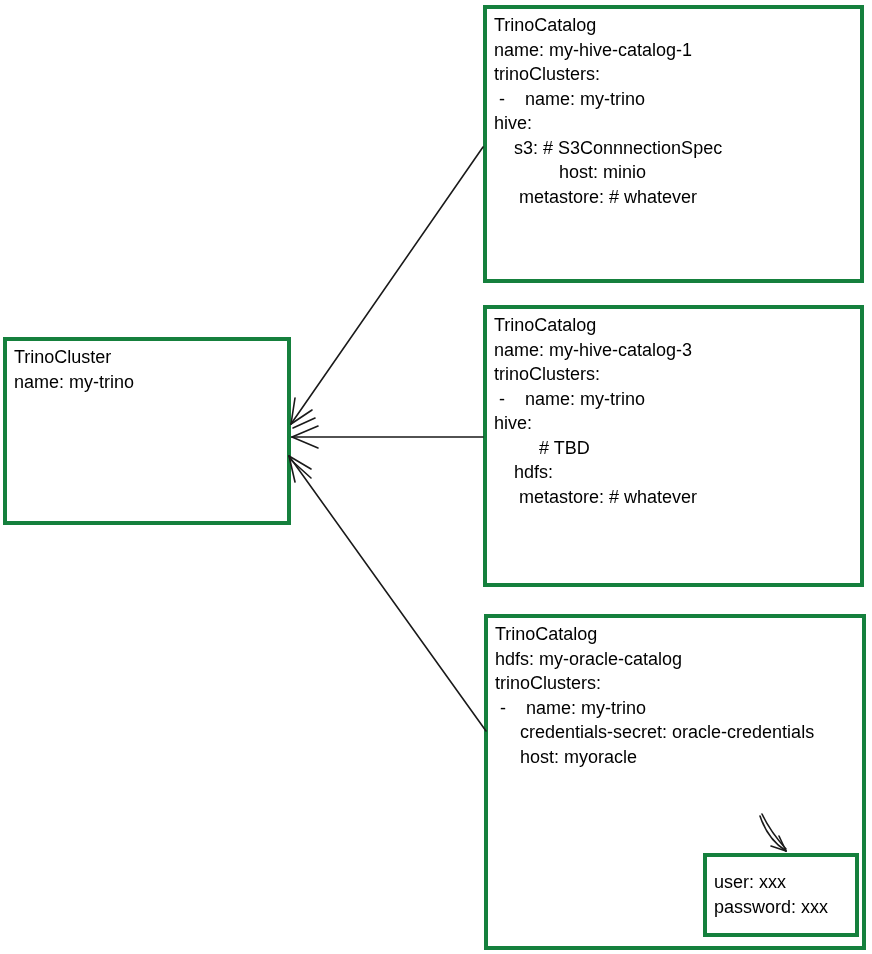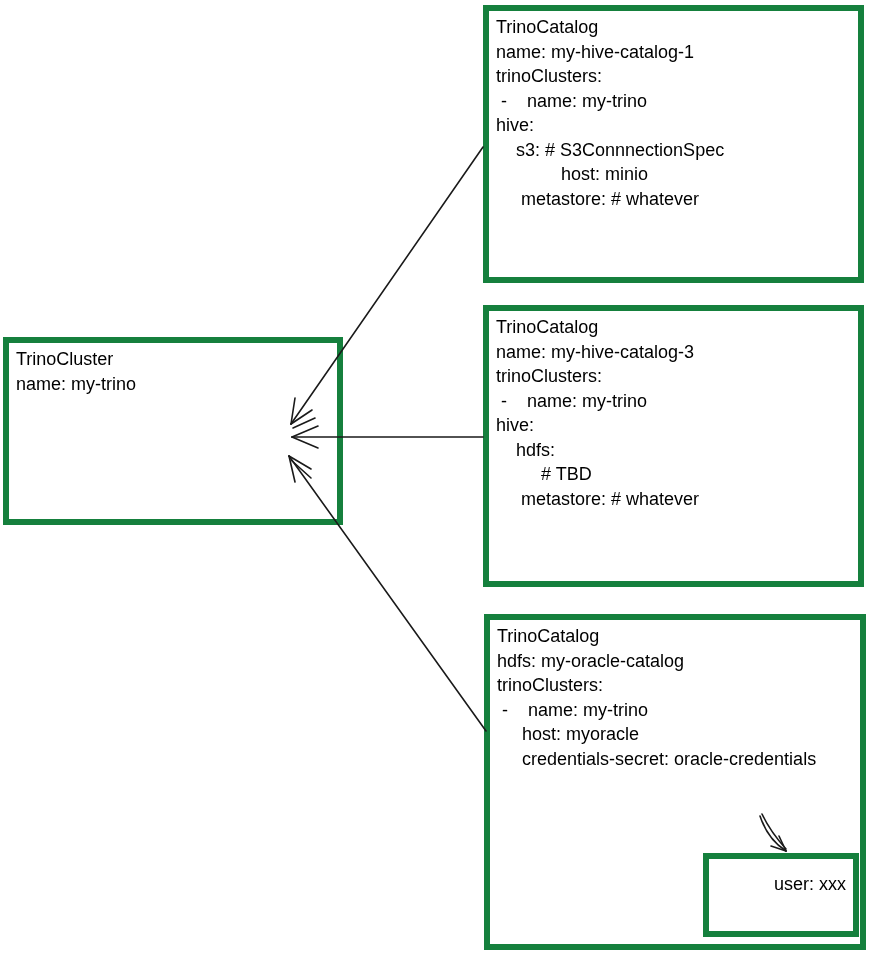--- a/index.html
+++ b/index.html
@@ -8,34 +8,34 @@
     position: relative;
     width: 872px;
     height: 954px;
     background: #ffffff;
     color: #000000;
     font-family: "Liberation Sans", "DejaVu Sans", sans-serif;
     overflow: hidden;
   }
   .box {
     position: absolute;
-    border: 6px solid #15803d;
+    border: 4px solid #15803d;
     background: #ffffff;
     font-size: 18px;
     line-height: 24.5px;
     padding: 4px 7px;
   }
   .yline { white-space: pre; }
-  #cluster-box { left: 3px;   top: 337px; width: 340px; height: 188px; }
+  #cluster-box { left: 3px;   top: 337px; width: 288px; height: 188px; }
   #catalog-1   { left: 483px; top: 5px;   width: 381px; height: 278px; }
   #catalog-2   { left: 483px; top: 305px; width: 381px; height: 282px; }
   #catalog-3   { left: 484px; top: 614px; width: 382px; height: 336px; }
   #secret-box  {
     left: 703px; top: 853px; width: 156px; height: 84px;
-    text-align: right; padding-top: 13px;
+    text-align: left; padding-top: 13px;
   }
   #connectors {
     position: absolute; left: 0; top: 0;
     width: 872px; height: 954px;
     z-index: 10;
     pointer-events: none;
   }
   #connectors path {
     fill: none;
     stroke: #1a1a1a;
@@ -63,36 +63,37 @@
       <div class="yline">             host: minio</div>
       <div class="yline">     metastore: # whatever</div>
     </div>
 
   <div class="box" id="catalog-2">
       <div class="yline">TrinoCatalog</div>
       <div class="yline">name: my-hive-catalog-3</div>
       <div class="yline">trinoClusters:</div>
       <div class="yline"> -    name: my-trino</div>
       <div class="yline">hive:</div>
+      <div class="yline">         # TBD</div>
       <div class="yline">    hdfs:</div>
-      <div class="yline">         # TBD</div>
       <div class="yline">     metastore: # whatever</div>
     </div>
 
   <div class="box" id="catalog-3">
       <div class="yline">TrinoCatalog</div>
       <div class="yline">hdfs: my-oracle-catalog</div>
       <div class="yline">trinoClusters:</div>
       <div class="yline"> -    name: my-trino</div>
+      <div class="yline">     credentials-secret: oracle-credentials</div>
       <div class="yline">     host: myoracle</div>
-      <div class="yline">     credentials-secret: oracle-credentials</div>
     </div>
 
   <div class="box" id="secret-box">
       <div class="yline">user: xxx</div>
+      <div class="yline">password: xxx</div>
     </div>
 
   <svg id="connectors" viewBox="0 0 872 954" xmlns="http://www.w3.org/2000/svg">
 
     <g>
       <path d="M483,147 L291,424"></path>
       <path d="M291,424 L312,410"></path>
       <path d="M291,424 L295,398"></path>
       <path d="M293,428 L315,418"></path>
     </g>

